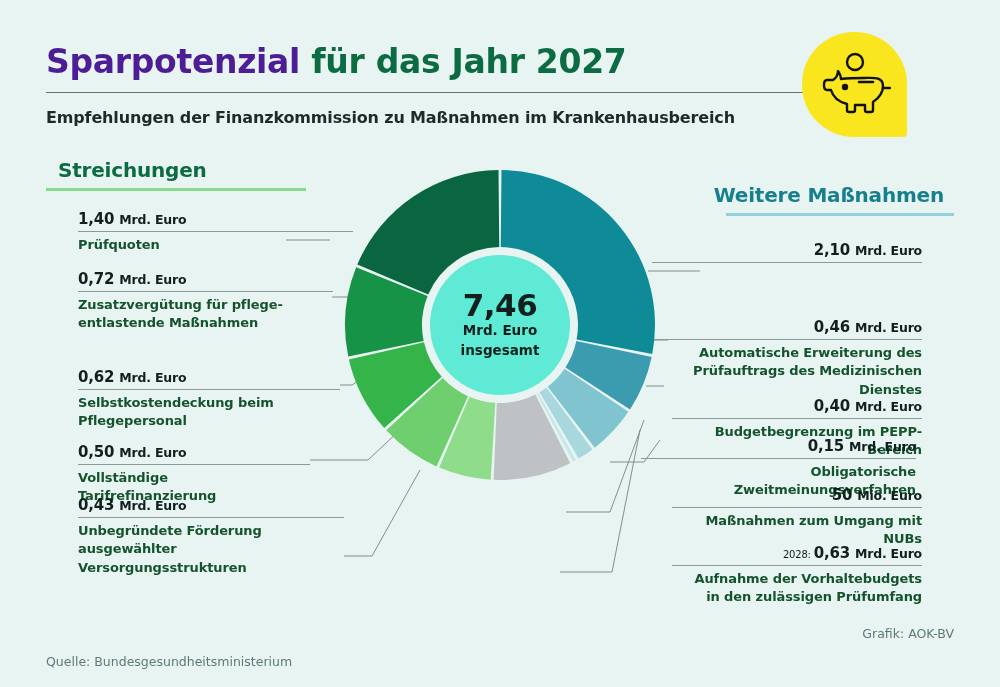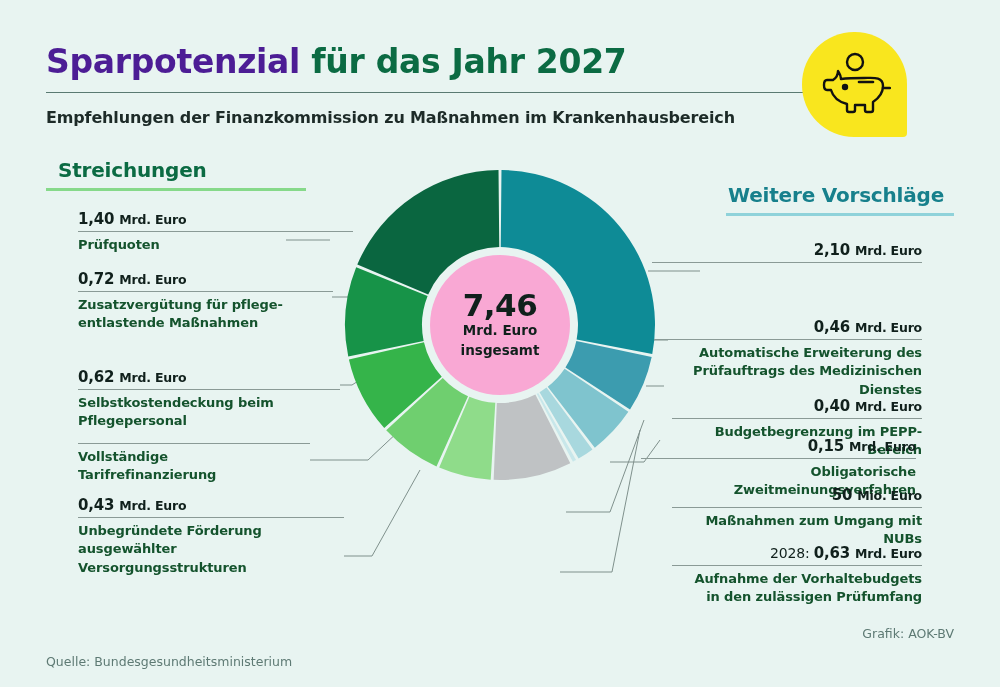--- a/index.html
+++ b/index.html
@@ -48,34 +48,34 @@
   
   .leaders { position: absolute; left: 0; top: 0; width: 1000px; height: 687px; }
 
   
   .item { position: absolute; }
   .item .val {
     font-size: 15px; font-weight: bold; color: #10201c; white-space: nowrap;
     letter-spacing: -0.2px; padding-bottom: 3px;
   }
   .item .val .unit { font-size: 12.5px; font-weight: bold; }
-  .item .val .pre  { font-size: 14px; font-weight: normal; }
+  .item .val .pre  { font-size: 10px; font-weight: normal; }
   .item .rule { height: 1px; background: #8a9a96; width: 100%; }
   .item .desc {
     font-size: 13px; font-weight: bold; color: #14532d; line-height: 1.42;
     padding-top: 4px; letter-spacing: -0.1px;
   }
   .item.left  { text-align: left; }
   .item.right { text-align: right; }
 
   
   .donut { position: absolute; left: 340px; top: 165px; width: 320px; height: 320px; }
   .donut-center {
     position: absolute; left: 430px; top: 255px; width: 140px; height: 140px;
-    border-radius: 50%; background: #f9a8d4;
+    border-radius: 50%; background: #5eead4;
     display: flex; flex-direction: column; align-items: center; justify-content: center;
   }
   .donut-center .big { font-size: 31px; font-weight: bold; color: #10201c; letter-spacing: -0.5px; line-height: 1; }
   .donut-center .sm  { font-size: 13.5px; font-weight: bold; color: #10201c; line-height: 1.45; }
 
   
   .footer-left, .footer-right {
     position: absolute; top: 626px; font-size: 12.5px; color: #5e7a74;
   }
   .footer-left  { left: 46px; margin-top: 28px; }
@@ -100,21 +100,21 @@
                L46 56 L46 61 C46 62 47 63 48 63 L52 63 C53 63 54 62 54 61 L54 53
                C60 49 64 43 64 37 C64 27 53 29 45 29 C38 29 30 29 22 30 Z" fill="none" stroke="#111" stroke-width="2.4" stroke-linejoin="round"></path>
       <circle cx="26" cy="38" r="3.2" fill="#111"></circle>
       <line x1="40" y1="33" x2="54" y2="33" stroke="#111" stroke-width="2.6" stroke-linecap="round"></line>
       <line x1="64" y1="39" x2="71" y2="39" stroke="#111" stroke-width="2.4" stroke-linecap="round"></line>
     </svg>
   </div>
 
   <div class="col-head left">Streichungen</div>
   <div class="col-rule left"></div>
-  <div class="col-head right">Weitere Vorschläge</div>
+  <div class="col-head right">Weitere Maßnahmen</div>
   <div class="col-rule right"></div>
 
   <svg class="leaders">
     <g stroke="#7f908c" stroke-width="1" fill="none">
       <path d="M286 240 L330 240"></path>
       <path d="M332 297 L352 297 L372 277"></path>
       <path d="M340 385 L352 385 L372 372"></path>
       <path d="M310 460 L368 460 L400 430"></path>
       <path d="M344 556 L372 556 L420 470"></path>
       <path d="M648 271 L700 271"></path>
@@ -165,20 +165,23 @@
 
   <div class="item left" style="left:78px; top:368px; width:262px;">
     <div class="val">
       <span class="pre"></span><span>0,62</span> <span class="unit">Mrd. Euro</span>
     </div>
     <div class="rule"></div>
     <div class="desc">Selbstkostendeckung beim<br>Pflegepersonal</div>
   </div>
 
   <div class="item left" style="left:78px; top:443px; width:232px;">
+    <div class="val">
+      <span class="pre"></span><span>0,50</span> <span class="unit">Mrd. Euro</span>
+    </div>
     <div class="rule"></div>
     <div class="desc">Vollständige Tarifrefinanzierung</div>
   </div>
 
   <div class="item left" style="left:78px; top:496px; width:266px;">
     <div class="val">
       <span class="pre"></span><span>0,43</span> <span class="unit">Mrd. Euro</span>
     </div>
     <div class="rule"></div>
     <div class="desc">Unbegründete Förderung ausgewählter<br>Versorgungsstrukturen</div>

